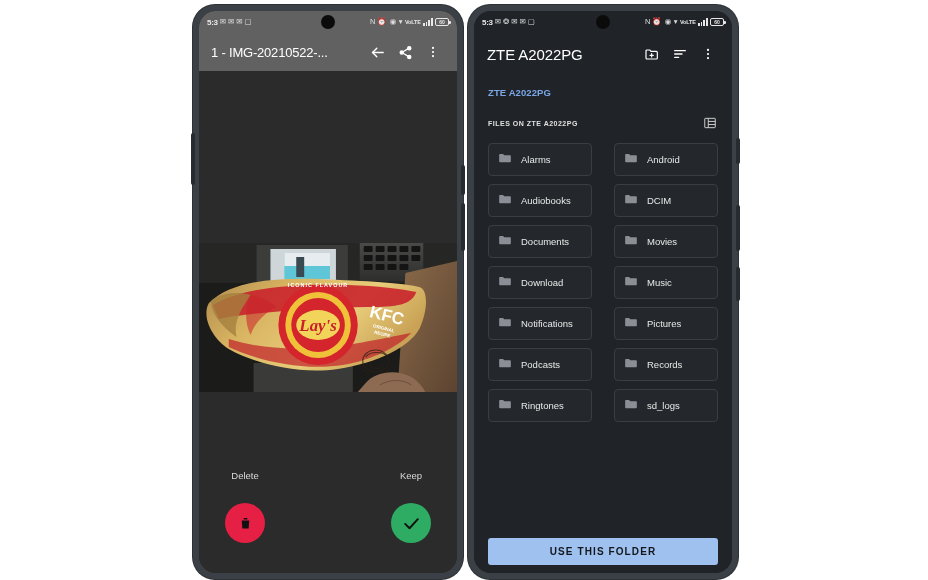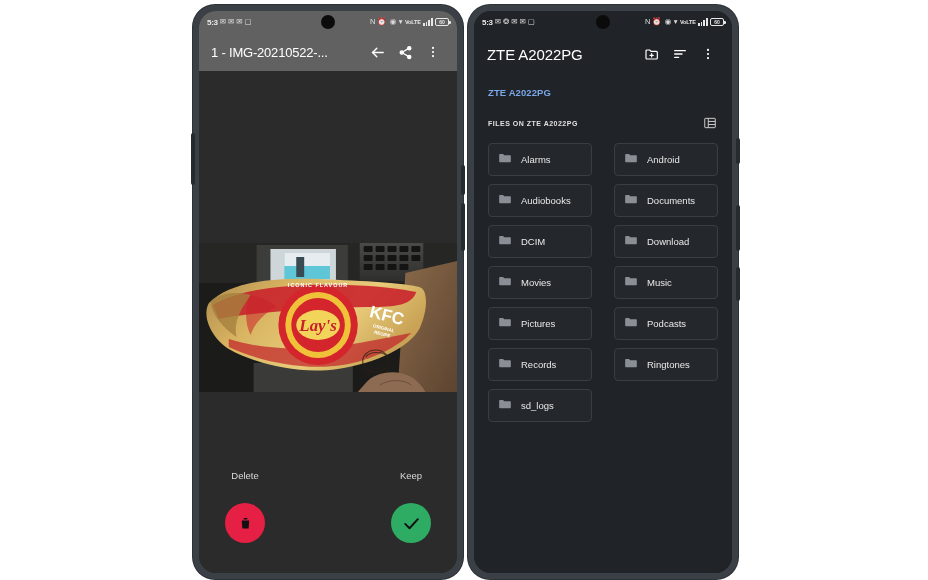--- a/index.html
+++ b/index.html
@@ -435,60 +435,68 @@
               </svg>
           </span>
           <span class="folder-name">Audiobooks</span>
         </div>
         <div class="folder-card">
           <span>
             <svg width="14" height="14" viewBox="0 0 24 24" fill="#8a8f95">
                 <path d="M2 6.4A1.4 1.4 0 0 1 3.4 5h5.3l2 2.2h10A1.4 1.4 0 0 1 22 8.6V18a1.4 1.4 0 0 1-1.4 1.4H3.4A1.4 1.4 0 0 1 2 18z"></path>
               </svg>
           </span>
+          <span class="folder-name">DCIM</span>
+        </div>
+        <div class="folder-card">
+          <span>
+            <svg width="14" height="14" viewBox="0 0 24 24" fill="#8a8f95">
+                <path d="M2 6.4A1.4 1.4 0 0 1 3.4 5h5.3l2 2.2h10A1.4 1.4 0 0 1 22 8.6V18a1.4 1.4 0 0 1-1.4 1.4H3.4A1.4 1.4 0 0 1 2 18z"></path>
+              </svg>
+          </span>
           <span class="folder-name">Documents</span>
         </div>
         <div class="folder-card">
           <span>
             <svg width="14" height="14" viewBox="0 0 24 24" fill="#8a8f95">
                 <path d="M2 6.4A1.4 1.4 0 0 1 3.4 5h5.3l2 2.2h10A1.4 1.4 0 0 1 22 8.6V18a1.4 1.4 0 0 1-1.4 1.4H3.4A1.4 1.4 0 0 1 2 18z"></path>
               </svg>
           </span>
-          <span class="folder-name">DCIM</span>
+          <span class="folder-name">Movies</span>
         </div>
         <div class="folder-card">
           <span>
             <svg width="14" height="14" viewBox="0 0 24 24" fill="#8a8f95">
                 <path d="M2 6.4A1.4 1.4 0 0 1 3.4 5h5.3l2 2.2h10A1.4 1.4 0 0 1 22 8.6V18a1.4 1.4 0 0 1-1.4 1.4H3.4A1.4 1.4 0 0 1 2 18z"></path>
               </svg>
           </span>
           <span class="folder-name">Download</span>
         </div>
         <div class="folder-card">
           <span>
             <svg width="14" height="14" viewBox="0 0 24 24" fill="#8a8f95">
                 <path d="M2 6.4A1.4 1.4 0 0 1 3.4 5h5.3l2 2.2h10A1.4 1.4 0 0 1 22 8.6V18a1.4 1.4 0 0 1-1.4 1.4H3.4A1.4 1.4 0 0 1 2 18z"></path>
               </svg>
           </span>
-          <span class="folder-name">Movies</span>
-        </div>
-        <div class="folder-card">
-          <span>
-            <svg width="14" height="14" viewBox="0 0 24 24" fill="#8a8f95">
-                <path d="M2 6.4A1.4 1.4 0 0 1 3.4 5h5.3l2 2.2h10A1.4 1.4 0 0 1 22 8.6V18a1.4 1.4 0 0 1-1.4 1.4H3.4A1.4 1.4 0 0 1 2 18z"></path>
-              </svg>
-          </span>
           <span class="folder-name">Music</span>
         </div>
         <div class="folder-card">
           <span>
             <svg width="14" height="14" viewBox="0 0 24 24" fill="#8a8f95">
                 <path d="M2 6.4A1.4 1.4 0 0 1 3.4 5h5.3l2 2.2h10A1.4 1.4 0 0 1 22 8.6V18a1.4 1.4 0 0 1-1.4 1.4H3.4A1.4 1.4 0 0 1 2 18z"></path>
               </svg>
           </span>
+          <span class="folder-name">Notifications</span>
+        </div>
+        <div class="folder-card">
+          <span>
+            <svg width="14" height="14" viewBox="0 0 24 24" fill="#8a8f95">
+                <path d="M2 6.4A1.4 1.4 0 0 1 3.4 5h5.3l2 2.2h10A1.4 1.4 0 0 1 22 8.6V18a1.4 1.4 0 0 1-1.4 1.4H3.4A1.4 1.4 0 0 1 2 18z"></path>
+              </svg>
+          </span>
           <span class="folder-name">Pictures</span>
         </div>
         <div class="folder-card">
           <span>
             <svg width="14" height="14" viewBox="0 0 24 24" fill="#8a8f95">
                 <path d="M2 6.4A1.4 1.4 0 0 1 3.4 5h5.3l2 2.2h10A1.4 1.4 0 0 1 22 8.6V18a1.4 1.4 0 0 1-1.4 1.4H3.4A1.4 1.4 0 0 1 2 18z"></path>
               </svg>
           </span>
           <span class="folder-name">Podcasts</span>
         </div>
@@ -511,17 +519,20 @@
         <div class="folder-card">
           <span>
             <svg width="14" height="14" viewBox="0 0 24 24" fill="#8a8f95">
                 <path d="M2 6.4A1.4 1.4 0 0 1 3.4 5h5.3l2 2.2h10A1.4 1.4 0 0 1 22 8.6V18a1.4 1.4 0 0 1-1.4 1.4H3.4A1.4 1.4 0 0 1 2 18z"></path>
               </svg>
           </span>
           <span class="folder-name">sd_logs</span>
         </div>
       </div>
 
+      <div class="r-footer">
+        <button class="use-folder-btn">USE THIS FOLDER</button>
+      </div>
 
     </div>
   </div>
 
 </div>
 
 </body></html>

